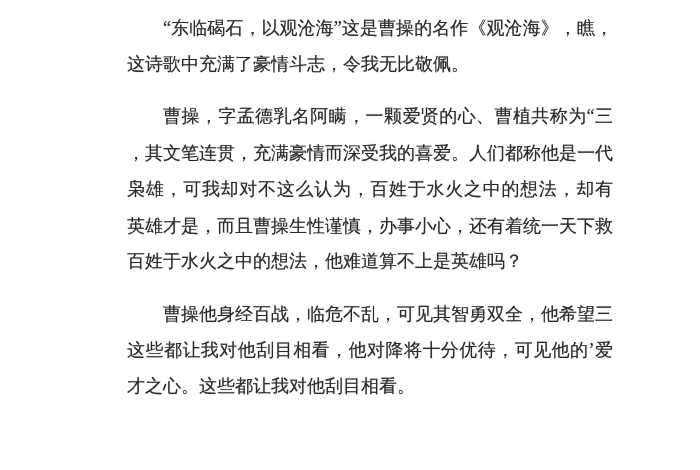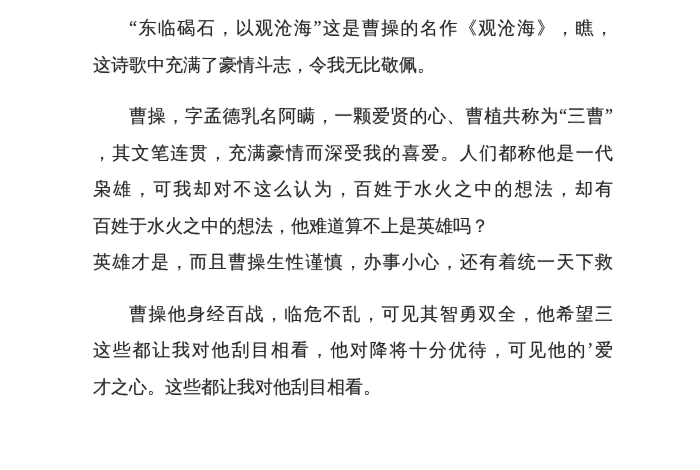--- a/index.html
+++ b/index.html
@@ -31,44 +31,46 @@
     margin: 0 0 15px 0;
     padding: 0;
   }
   .line {
     line-height: 36.5px;
     height: 36.5px;
     text-align: justify;
     text-align-last: justify;
     white-space: normal;
     overflow: hidden;
+    margin-left: 34px;
   }
   .line.indent {
     text-indent: 2em;
   }
   .line.lastline {
     text-align: right;
     text-align-last: left;
+    font-family: Liberation Mono, monospace;
   }
 </style>
 </head>
 <body>
 
 <main class="page">
   <article class="doc" id="doc" style="color: rgb(43, 43, 43);">
       <div class="para">
         <div class="line indent">“东临碣石，以观沧海”这是曹操的名作《观沧海》，瞧，</div>
         <div class="line lastline">这诗歌中充满了豪情斗志，令我无比敬佩。</div>
       </div>
       <div class="para">
         <div class="line indent">曹操，字孟德乳名阿瞒，一颗爱贤的心、曹植共称为“三曹”</div>
         <div class="line">，其文笔连贯，充满豪情而深受我的喜爱。人们都称他是一代</div>
         <div class="line">枭雄，可我却对不这么认为，百姓于水火之中的想法，却有</div>
+        <div class="line">英雄才是，而且曹操生性谨慎，办事小心，还有着统一天下救</div>
         <div class="line lastline">百姓于水火之中的想法，他难道算不上是英雄吗？</div>
-        <div class="line">英雄才是，而且曹操生性谨慎，办事小心，还有着统一天下救</div>
       </div>
       <div class="para">
         <div class="line indent">曹操他身经百战，临危不乱，可见其智勇双全，他希望三</div>
         <div class="line">这些都让我对他刮目相看，他对降将十分优待，可见他的’爱</div>
         <div class="line lastline">才之心。这些都让我对他刮目相看。</div>
       </div>
     </article>
 </main>
 
 </body></html>

